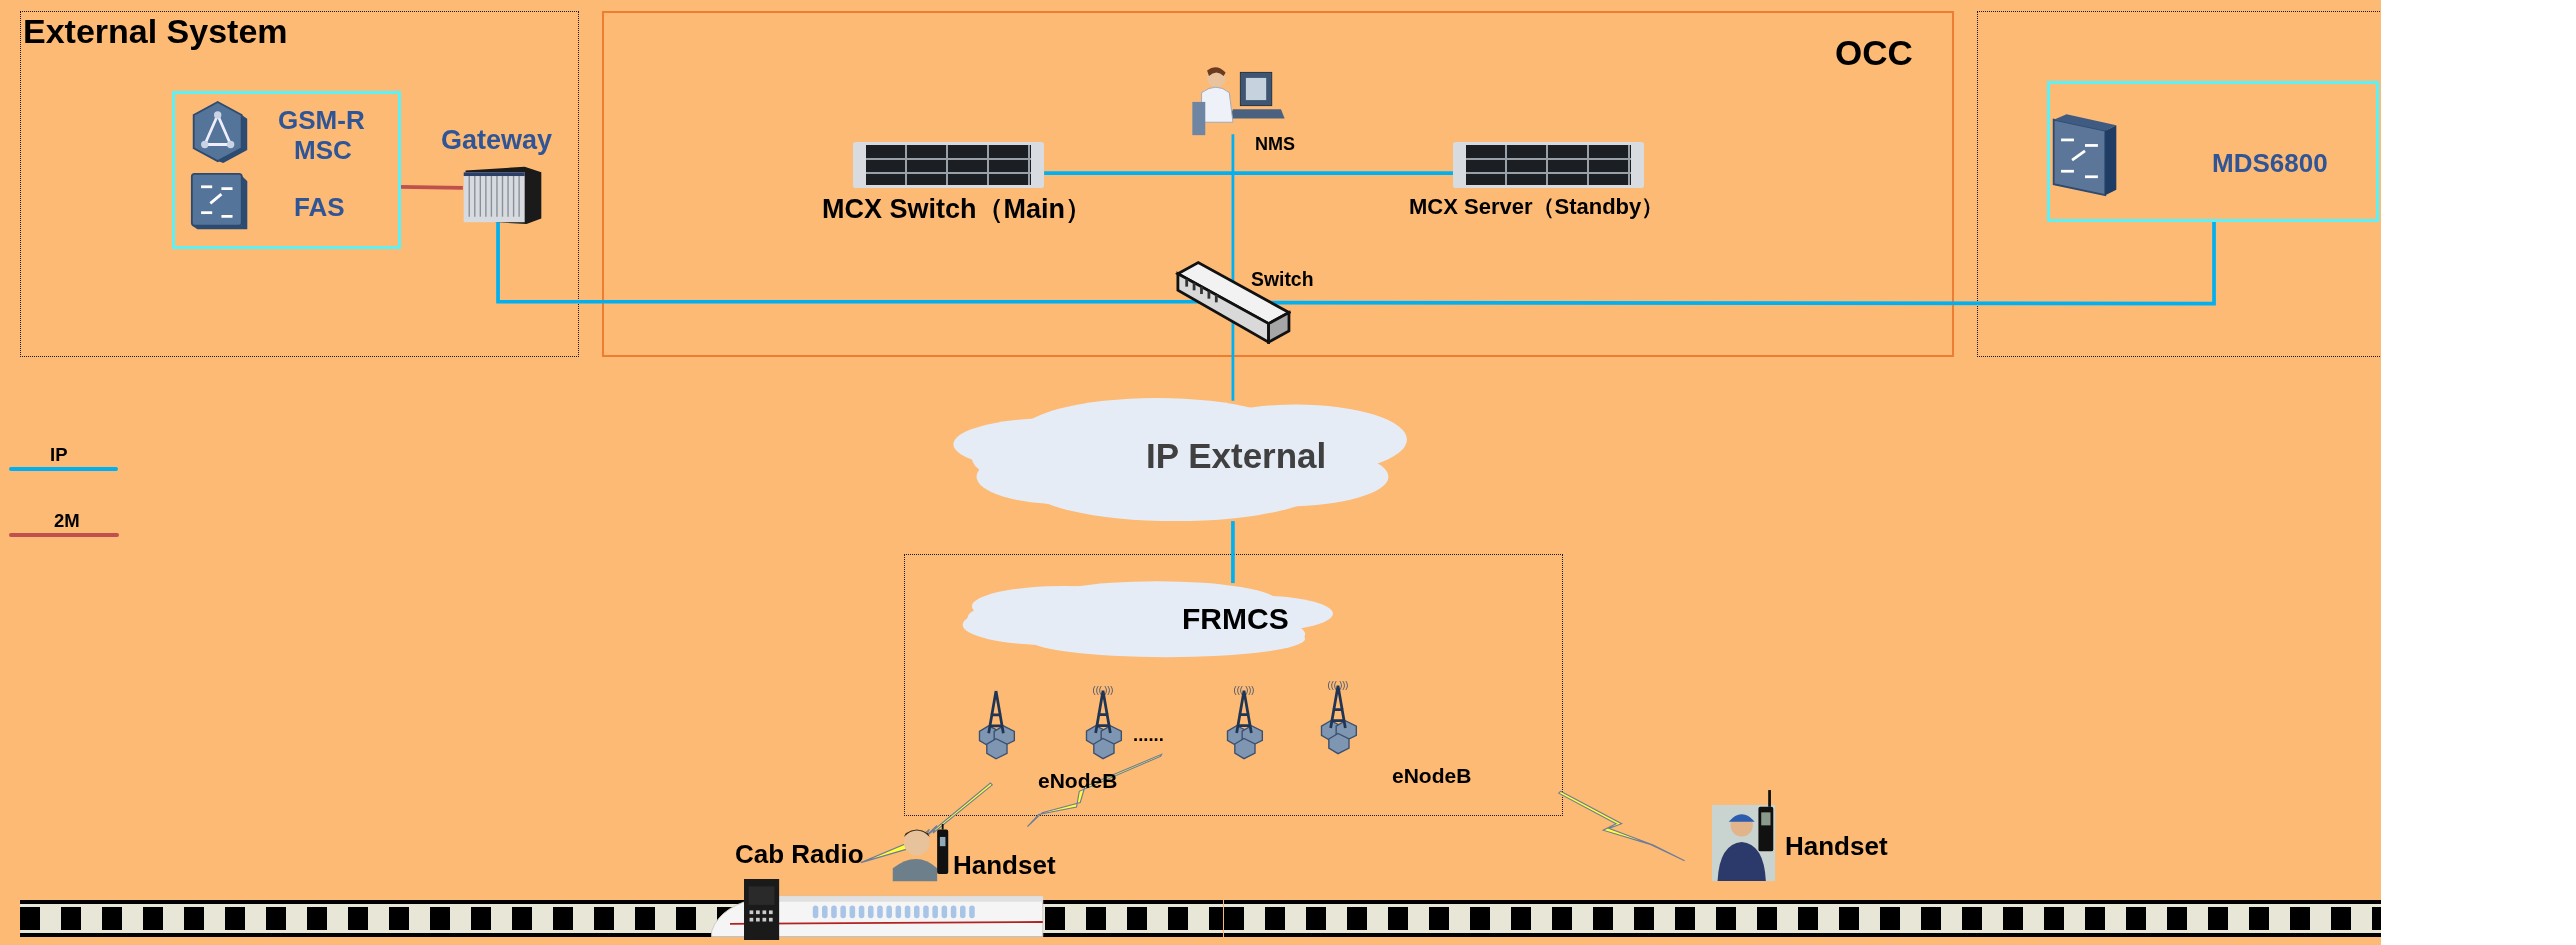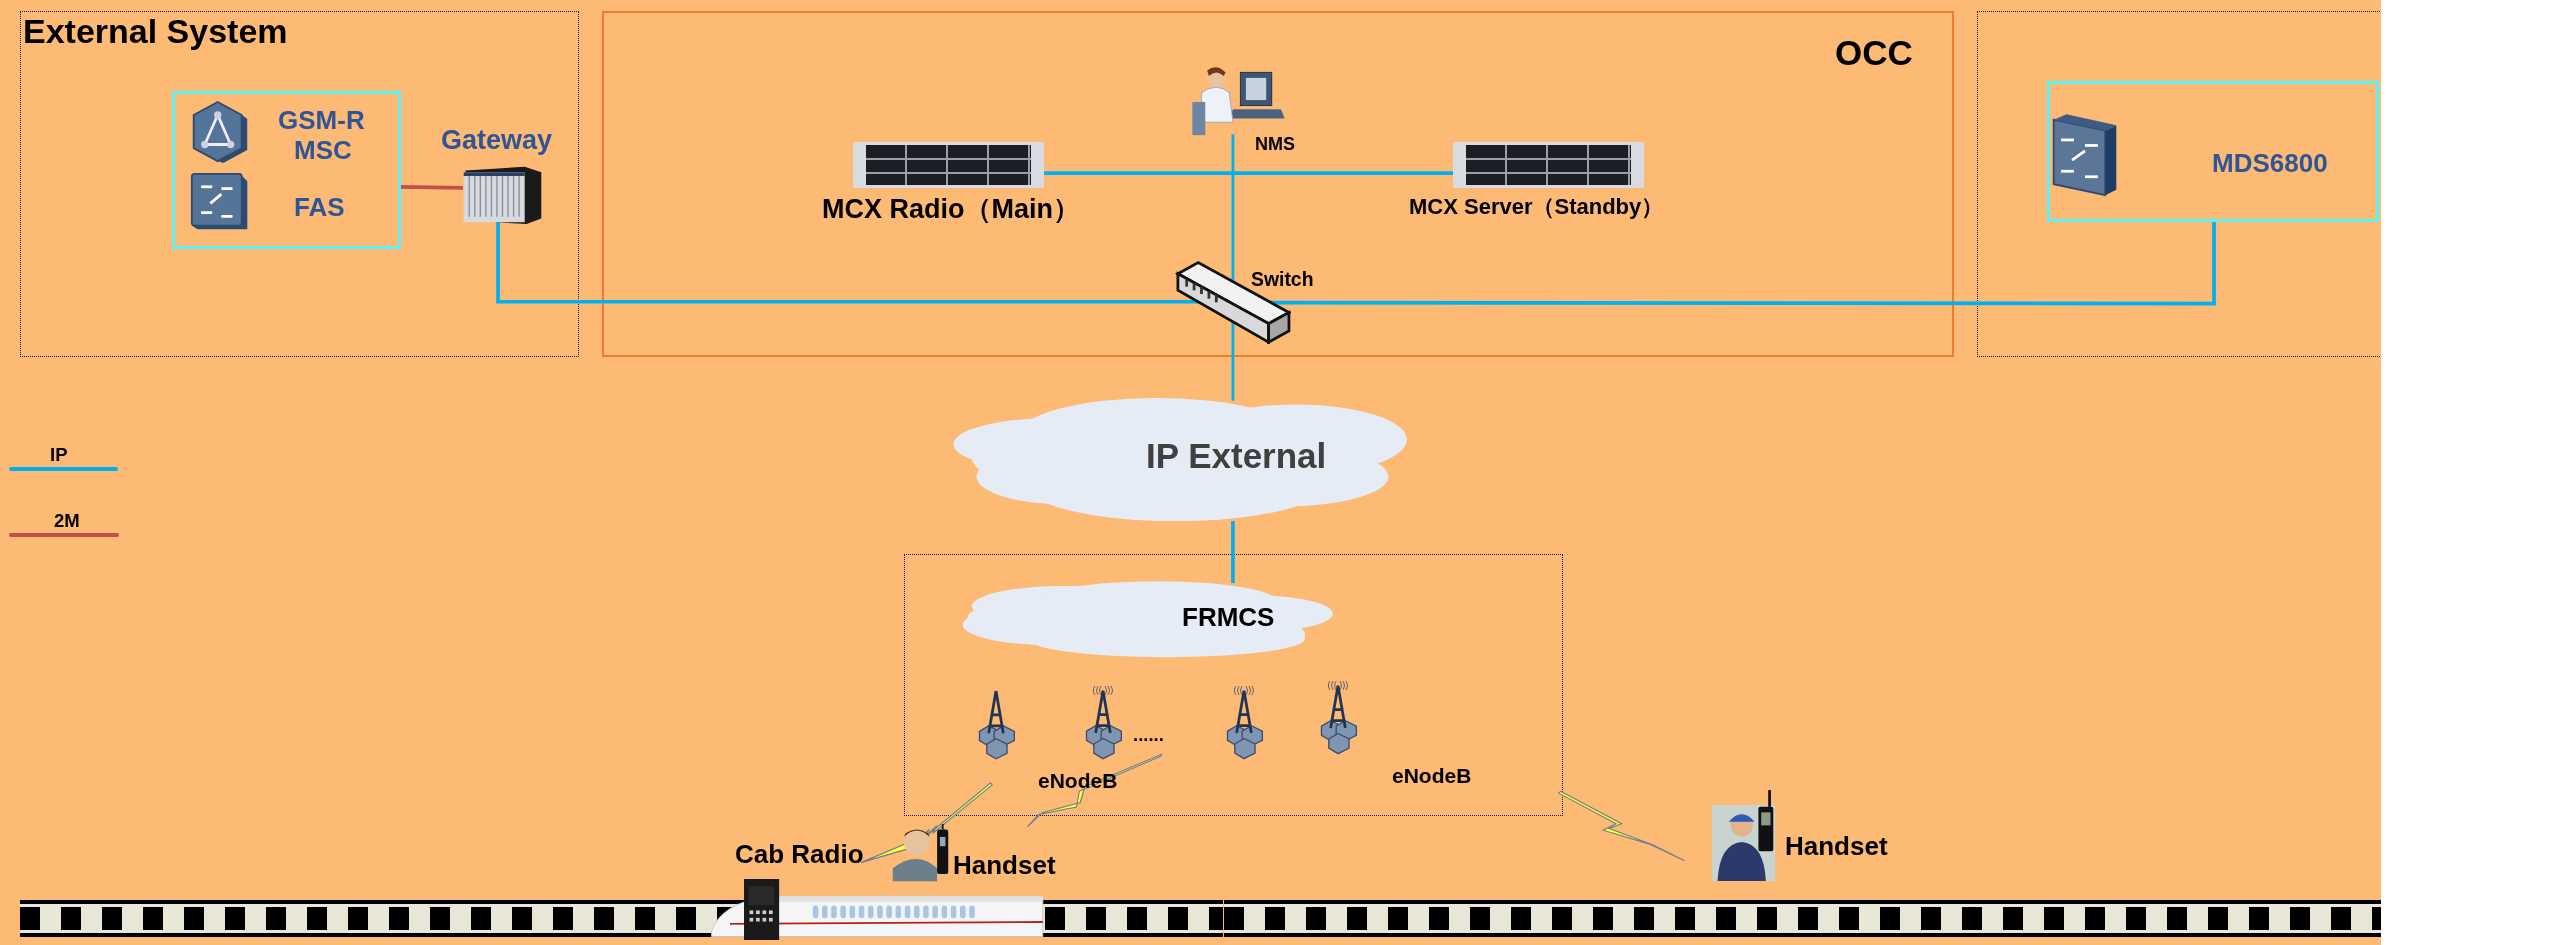--- a/index.html
+++ b/index.html
@@ -131,21 +131,21 @@
     <rect x="0" y="40" width="14" height="36" fill="#6e85a3"></rect>
   </svg>
   <div class="lbl black" style="left:1255px;top:135px;font-size:18px;">NMS</div>
 
   <div class="abs" style="left:853px;top:142px;width:191px;height:46px;background:#d8dbe0;border-radius:2.8px;">
     <div style="position:absolute;left:13px;top:2.8px;right:13px;bottom:2.8px;background:
       repeating-linear-gradient(90deg,#1b1e22 0 39px,#9aa0a8 39px 41px),#1b1e22;"></div>
     <div style="position:absolute;left:13px;top:15.7px;right:13px;height:1.9px;background:#9aa0a8;"></div>
     <div style="position:absolute;left:13px;top:30px;right:13px;height:1.9px;background:#9aa0a8;"></div>
   </div>
-  <div class="lbl black" style="left:822px;top:196px;font-size:27px;">MCX Radio（Main）</div>
+  <div class="lbl black" style="left:822px;top:196px;font-size:27px;">MCX Switch（Main）</div>
 
   <div class="abs" style="left:1453px;top:142px;width:191px;height:46px;background:#d8dbe0;border-radius:2.8px;">
     <div style="position:absolute;left:13px;top:2.8px;right:13px;bottom:2.8px;background:
       repeating-linear-gradient(90deg,#1b1e22 0 39px,#9aa0a8 39px 41px),#1b1e22;"></div>
     <div style="position:absolute;left:13px;top:15.7px;right:13px;height:1.9px;background:#9aa0a8;"></div>
     <div style="position:absolute;left:13px;top:30px;right:13px;height:1.9px;background:#9aa0a8;"></div>
   </div>
   <div class="lbl black" style="left:1409px;top:196px;font-size:22px;">MCX Server（Standby）</div>
 
   <svg class="abs" style="left:1174px;top:257px" width="117" height="87" viewBox="0 0 126 94">
@@ -171,21 +171,21 @@
       <path d="M12,30 h14"></path>
         <path d="M38,36 h14"></path>
         <path d="M12,64 h14"></path>
         <path d="M38,70 h14"></path>
         <path d="M24,52 l14,-10"></path>
     </g>
   </svg>
   <div class="lbl navy" style="left:2212px;top:150px;font-size:26px;">MDS6800</div>
 
   <div class="lbl grey" style="left:1146px;top:438px;font-size:35px;">IP External</div>
-  <div class="lbl black" style="left:1182px;top:604px;font-size:26px;">FRMCS</div>
+  <div class="lbl black" style="left:1182px;top:604px;font-size:30px;">FRMCS</div>
 
   <svg class="abs" style="left:974px;top:687px" width="44" height="74" viewBox="0 0 48 80">
     <g fill="#7f96b3" stroke="#3b5070" stroke-width="1.5">
       <polygon points="6,48 16,42 28,48 28,58 16,64 6,58"></polygon>
         <polygon points="22,48 32,42 44,48 44,58 32,64 22,58"></polygon>
         <polygon points="14,62 24,56 36,62 36,72 24,78 14,72"></polygon>
     </g>
     <path d="M24,4 L16,50 M24,4 L32,50 M18,30 h12 M16,42 h16" stroke="#1f3553" stroke-width="3" fill="none"></path>
   </svg>
   <svg class="abs" style="left:1081px;top:683px" width="44" height="78" viewBox="0 0 48 84">

